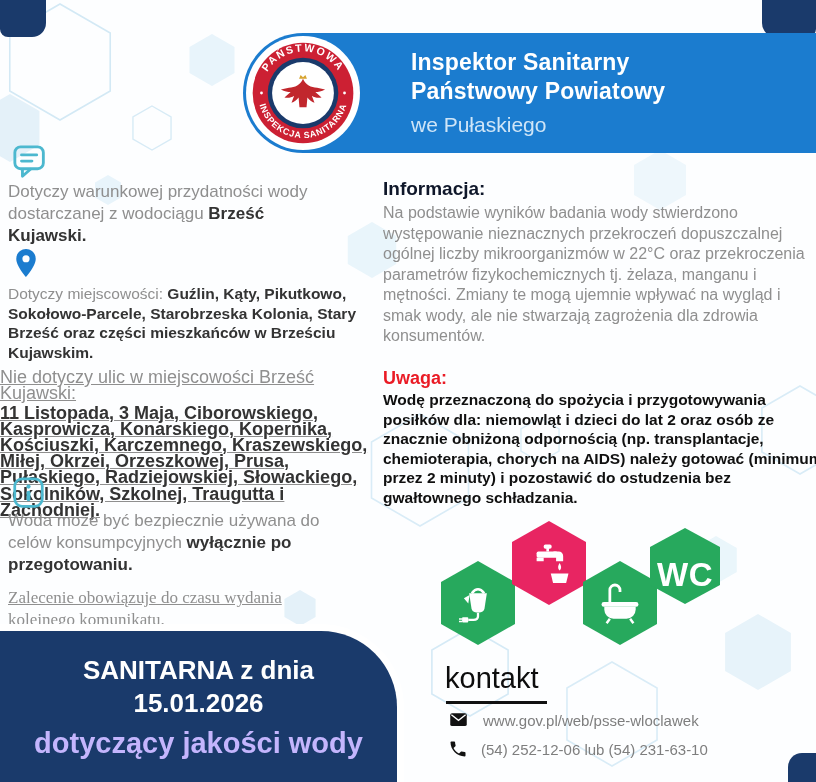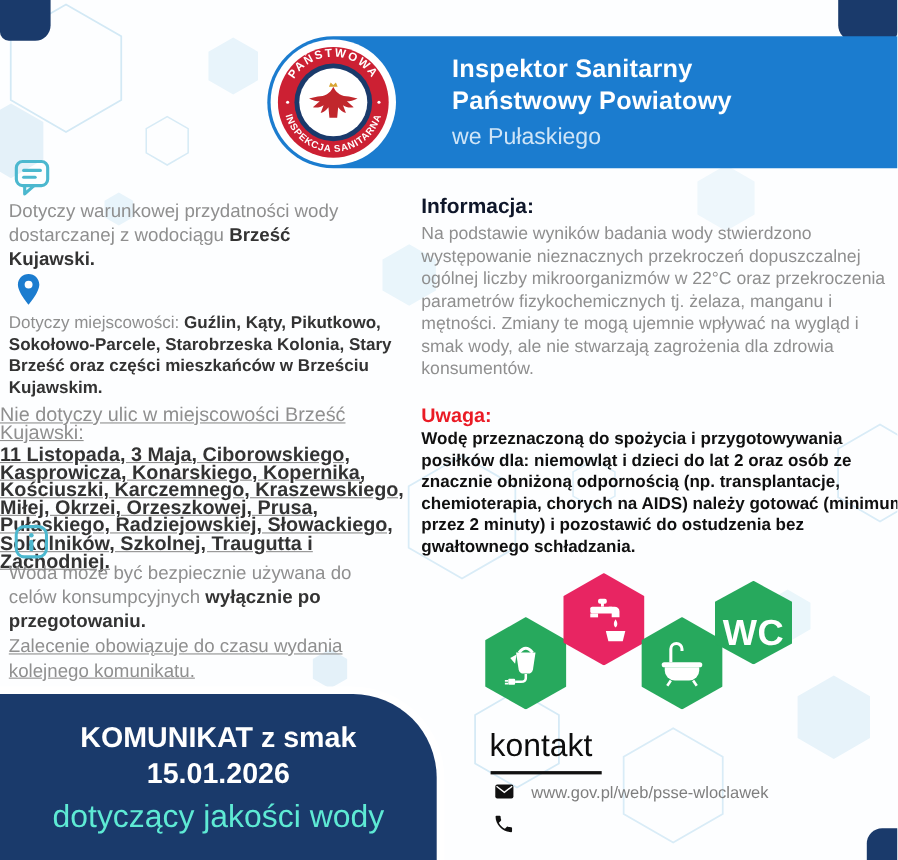--- a/index.html
+++ b/index.html
@@ -29,29 +29,29 @@
   .icon-pin { left:10px; top:246px; }
   .icon-info { left:12px; top:476px; }
 
   .para { position:absolute; color:#8f8f8f; z-index:1; }
   .bold-dark { color:#333333; font-weight:bold; }
   .para1 { left:8px; top:181px; width:310px; font-size:17px; line-height:22px; }
   .para2 { left:8px; top:284px; width:364px; font-size:15.5px; line-height:19.5px; }
   .para3 { left:0; top:370px; width:368px; font-size:18px; line-height:15.8px;text-decoration:underline; }
   .para3 .bold-dark { display:block; margin-top:3px; line-height:16.2px; }
   .para4 { left:8px; top:510px; width:334px; font-size:17px; line-height:22px; }
-  .underlined { display:block; text-decoration:underline; margin-top:1px; }
+  .underlined { display:block; text-decoration:underline; margin-top:11px;font-family:Liberation Serif, serif; }
 
   
   .banner-outer { position:absolute; left:0; bottom:0; width:404px; height:158px;
     background:#ffffff; border-radius:0 84px 0 0; padding:7px 7px 0 0; z-index:2; }
   .banner-inner { width:100%; height:100%; background:#1a3a6b; border-radius:0 76px 0 0;
     display:flex; flex-direction:column; align-items:center; justify-content:center; }
   .banner-line { color:#ffffff; font-weight:bold; font-size:26px; line-height:33px; }
-  .banner-line3 { color:#5eead4; font-weight:normal; font-size:29px; margin-top:7px; }
+  .banner-line3 { color:#c4b5fd; font-weight:bold; font-size:29px; margin-top:7px; }
 
   
   .info-label { position:absolute; left:383px; top:178px; font-size:19px; font-weight:bold; color:#0f172a; z-index:1; }
   .info-text { position:absolute; left:383px; top:203px; width:432px; font-size:16px; line-height:20.5px; color:#8f8f8f; z-index:1; }
   .warning-label { position:absolute; left:383px; top:368px; font-size:18px; font-weight:bold; color:#ea1b25; z-index:1; }
   .warning-text { position:absolute; left:383px; top:390px; width:442px; font-size:15.5px; line-height:19.5px; font-weight:bold; color:#101010; z-index:1; }
 
   
   .hex { position:absolute; clip-path:polygon(50% 0%,100% 25%,100% 75%,50% 100%,0% 75%,0% 25%);
     display:flex; align-items:center; justify-content:center; z-index:1; }
@@ -156,21 +156,21 @@
       <rect x="3" y="3" width="30" height="30" rx="8" fill="none" stroke="#4cb8cf" stroke-width="3"></rect>
       <circle cx="18" cy="11.5" r="2.3" fill="#4cb8cf"></circle>
       <rect x="15.9" y="16" width="4.2" height="11.5" rx="2.1" fill="#4cb8cf"></rect>
     </svg>
   </div>
 
   <p class="para para4"><span>Woda może być bezpiecznie używana do celów konsumpcyjnych </span><span class="bold-dark">wyłącznie po przegotowaniu.</span><span class="underlined">Zalecenie obowiązuje do czasu wydania kolejnego komunikatu.</span></p>
 
   <div class="banner-outer">
     <div class="banner-inner">
-      <div class="banner-line">KOMUNIKAT z smak</div>
+      <div class="banner-line">SANITARNA z dnia</div>
       <div class="banner-line">15.01.2026</div>
       <div class="banner-line3">dotyczący jakości wody</div>
     </div>
   </div>
 
   <div class="info-label">Informacja:</div>
   <div class="info-text">Na podstawie wyników badania wody stwierdzono występowanie nieznacznych przekroczeń dopuszczalnej ogólnej liczby mikroorganizmów w 22°C oraz przekroczenia parametrów fizykochemicznych tj. żelaza, manganu i mętności. Zmiany te mogą ujemnie wpływać na wygląd i smak wody, ale nie stwarzają zagrożenia dla zdrowia konsumentów.</div>
   <div class="warning-label">Uwaga:</div>
   <div class="warning-text">Wodę przeznaczoną do spożycia i przygotowywania posiłków dla: niemowląt i dzieci do lat 2 oraz osób ze znacznie obniżoną odpornością (np. transplantacje, chemioterapia, chorych na AIDS) należy gotować (minimum przez 2 minuty) i pozostawić do ostudzenia bez gwałtownego schładzania.</div>
 
@@ -220,15 +220,16 @@
       <rect x="1" y="3" width="22" height="17" rx="2.5" fill="#111111"></rect>
       <path d="M2.5 5 l9.5 7.5 9.5 -7.5" stroke="#ffffff" stroke-width="1.7" fill="none"></path>
     </svg>
     <span class="contact-text">www.gov.pl/web/psse-wloclawek</span>
   </div>
 
   <div class="contact-row contact-row2">
     <svg viewBox="0 0 24 24" width="20" height="20">
       <path d="M6.6 10.8 c1.5 2.9 3.8 5.2 6.6 6.6 l2.2 -2.2 c.3 -.3 .7 -.4 1 -.2 1.1 .4 2.3 .6 3.6 .6 .6 0 1 .4 1 1 v3.4 c0 .6 -.4 1 -1 1 C11 21 3 13 3 4 c0 -.6 .4 -1 1 -1 h3.5 c.6 0 1 .4 1 1 0 1.3 .2 2.5 .6 3.6 .1 .3 0 .7 -.2 1 z" fill="#111111"></path>
     </svg>
+    <span class="contact-text">(54) 252-12-06 lub (54) 231-63-10</span>
   </div>
 
 </div>
 
 </body></html>

